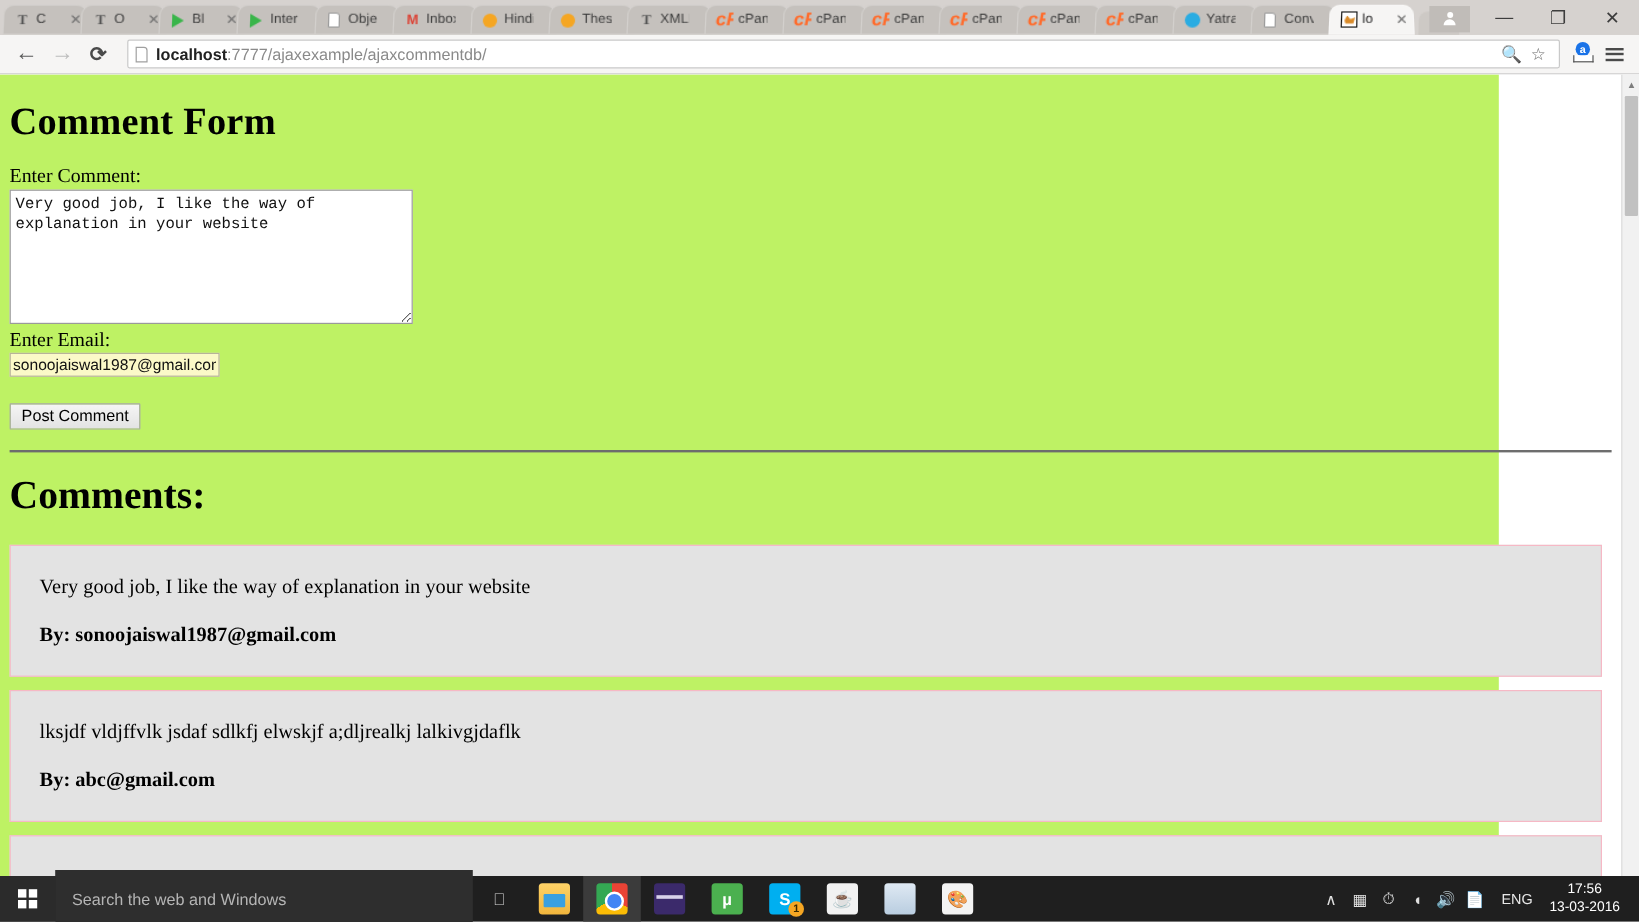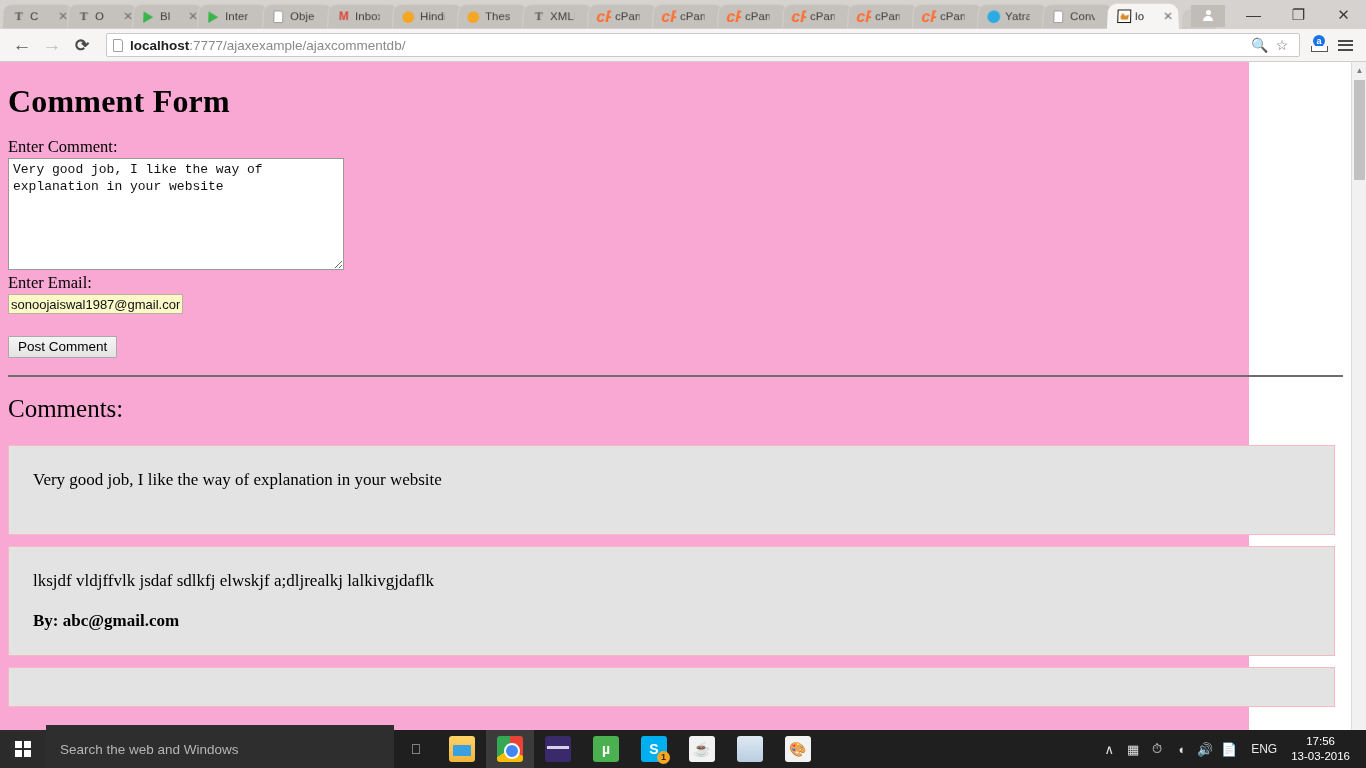--- a/index.html
+++ b/index.html
@@ -228,21 +228,21 @@
     height: 668px;
     background: #ffffff;
     overflow: hidden;
   }
   #page {
     position: absolute;
     left: 0; top: 0;
     width: 1249px;
     height: 668px;
     padding: 0 8px;
-    background: #f9a8d4;
+    background: #bef264;
     font-family: "Liberation Serif", serif;
     color: #000;
   }
   h1#page-title {
     font-family: "Liberation Serif", serif;
     font-size: 32px;
     font-weight: bold;
     margin: 21px 0 18px 0;
     letter-spacing: 0.2px;
   }
@@ -292,22 +292,22 @@
     border-radius: 1px;
   }
   hr#divider {
     border: none;
     border-top: 2px solid #6d6d6d;
     margin: 17px 0 0 0;
     width: 1335px;
   }
   h2#comments-title {
     font-family: "Liberation Serif", serif;
-    font-size: 25px;
-    font-weight: normal;
+    font-size: 33px;
+    font-weight: bold;
     margin: 18px 0 22px 0;
   }
   .comment-box {
     width: 1327px;
     background: #e3e3e3;
     border: 1px solid #f6b8c5;
     margin-bottom: 11px;
     padding: 24px 0 24px 24px;
   }
   .comment-text {
@@ -611,20 +611,21 @@
 
       <button id="post-comment-button">Post Comment</button>
 
       <hr id="divider">
 
       <h2 id="comments-title">Comments:</h2>
 
       <div id="comments-list">
           <div class="comment-box">
             <p class="comment-text">Very good job, I like the way of explanation in your website</p>
+            <p class="comment-author">By: sonoojaiswal1987@gmail.com</p>
           </div>
           <div class="comment-box">
             <p class="comment-text">lksjdf vldjffvlk jsdaf sdlkfj elwskjf a;dljrealkj lalkivgjdaflk</p>
             <p class="comment-author">By: abc@gmail.com</p>
           </div>
           <div class="comment-box" style="height: 40px; padding: 0px;"></div>
         </div>
     </div>
 
     <div id="page-scrollbar">

